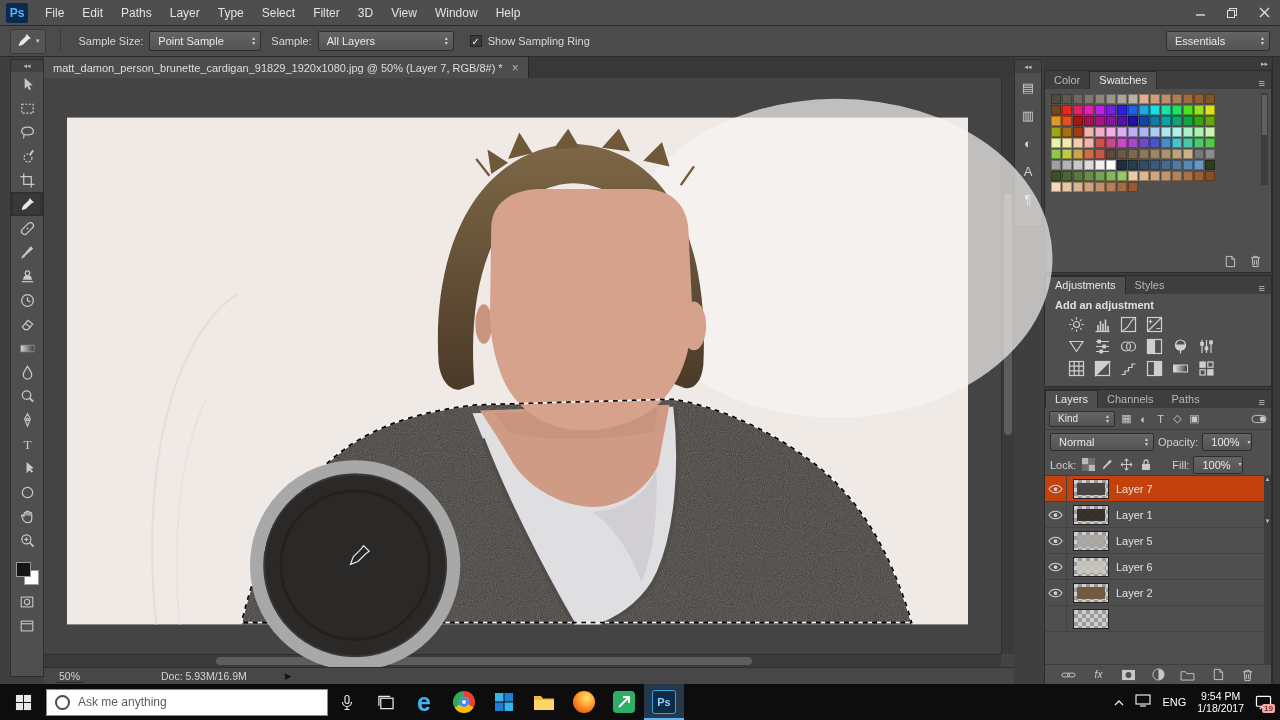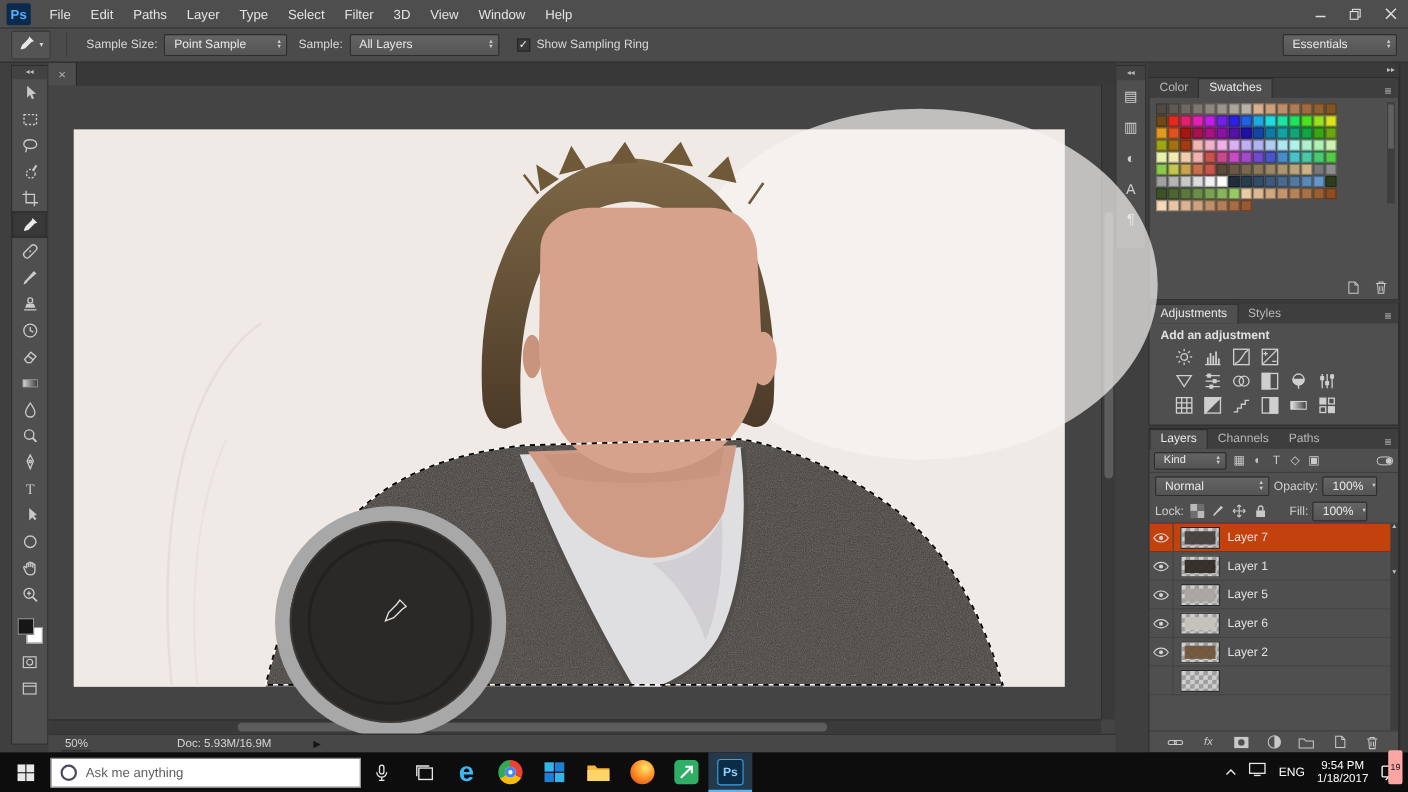--- a/index.html
+++ b/index.html
@@ -97,21 +97,21 @@
 .chrome-ic{width:22px;height:22px;border-radius:50%;background:conic-gradient(#ea4335 0 33%,#fbbc05 0 66%,#34a853 0 100%);position:relative}
 .chrome-ic:after{content:"";position:absolute;left:6px;top:6px;width:10px;height:10px;background:#fff;border-radius:50%;box-shadow:inset 0 0 0 3px #4285f4}
 .ffx-ic{width:22px;height:22px;border-radius:50%;background:radial-gradient(circle at 62% 32%,#ffe066 4%,#ff9a2e 42%,#e3560e 85%)}
 .green-ic{width:22px;height:22px;border-radius:4px;background:#2fae66;display:flex;align-items:center;justify-content:center}
 .ps-ic{width:24px;height:24px;background:#0c2b45;border:1px solid #3aa0e8;border-radius:3px;color:#8fd0ff;font-weight:bold;font-size:11px;display:flex;align-items:center;justify-content:center}
 .edge-e{color:#3fb6f2;font-size:25px;font-weight:bold;line-height:22px}
 #tray{margin-left:auto;display:flex;align-items:center;gap:11px;padding-right:8px}
 #tray-lang{font-size:11px}
 #tray-clock{font-size:10.5px;line-height:12px;text-align:center}
 #action-center{position:relative;display:flex;align-items:center}
-.ac-badge{position:absolute;right:-3px;bottom:-3px;background:#fca5a5;color:#111;font-size:8px;line-height:9px;padding:11px 2px;border-radius:2px}
+.ac-badge{position:absolute;right:-3px;bottom:-3px;background:#fca5a5;color:#111;font-size:8px;line-height:9px;padding:0 2px;border-radius:2px}
 </style>
 </head>
 <body>
 
 <div id="menu-bar">
   <div class="ps-logo">Ps</div>
   <div id="menu-items" style="display:flex">
       <div class="menu-item">File</div>
       <div class="menu-item">Edit</div>
       <div class="menu-item">Paths</div>
@@ -319,20 +319,21 @@
         <svg viewBox="0 0 18 18" width="16" height="16" fill="none" stroke="#c9c9c9" stroke-width="1.2">
           <rect x="2.5" y="3.5" width="13" height="11"></rect>
           <path d="M2.5 6.5 h13"></path>
         </svg>
       </div>
   </div>
 
   <div id="doc-area">
     <div id="tab-bar">
       <div class="doc-tab">
+        <span>matt_damon_person_brunette_cardigan_91829_1920x1080.jpg @ 50% (Layer 7, RGB/8#) *</span>
         <span class="tab-close">×</span>
       </div>
     </div>
     <div id="canvas-area">
 
       <svg id="canvas-svg" width="901" height="508" viewBox="0 0 960 540">
         <defs>
           <linearGradient id="hairGrad" x1="0" y1="0" x2="0" y2="1">
             <stop offset="0" stop-color="#7d6746"></stop>
             <stop offset="1" stop-color="#4b3a28"></stop>

